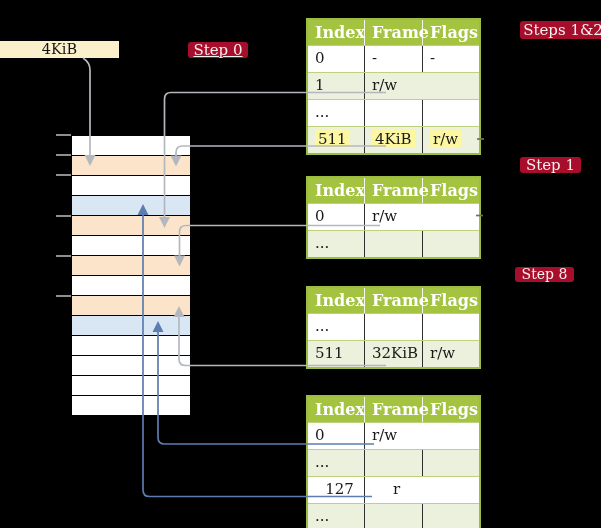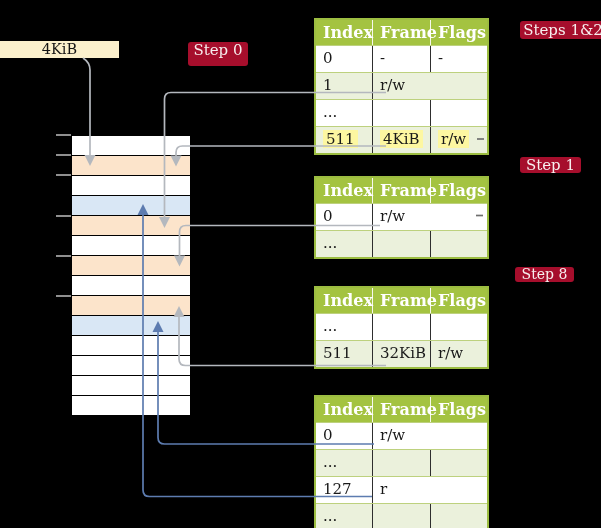--- a/index.html
+++ b/index.html
@@ -11,34 +11,34 @@
   
   #frame-label {
     position:absolute; left:0; top:41px; width:119px; height:17px;
     line-height:17px; text-align:center; font-size:14.5px; color:#141414;
   }
   
   .badge {
     position:absolute; color:#f7eeee; text-align:center;
     border-radius:3px; font-size:15px;
   }
-  #badge-step0  { left:188px; top:42px;  width:60px; height:24px; line-height:16px; }
+  #badge-step0  { left:188px; top:42px;  width:60px; height:16px; line-height:16px;text-decoration:underline; }
   #badge-steps12{ left:520px; top:21px;  width:86px; height:18px; line-height:18px; }
   #badge-step3  { left:520px; top:157px; width:61px; height:16px; line-height:16px; }
   #badge-step4  { left:515px; top:267px; width:59px; height:15px; line-height:15px; font-size:14px; }
   
   #memory {
     position:absolute; left:71px; top:135px; width:118px;
     border:1px solid #000; background:#fff;
   }
   .mem-row { height:19px; border-bottom:1px solid #000; }
   .tick { position:absolute; left:56px; width:15px; height:2px; background:#8f8f8f; }
   
   .ptable {
-    position:absolute; left:314px; width:171px;
+    position:absolute; left:306px; width:171px;
     border:2px solid #9cbd41; background:#f97316; box-sizing:content-box;
   }
   #ptable-0 { top:18px; }
   #ptable-1 { top:176px; }
   #ptable-2 { top:286px; }
   #ptable-3 { top:395px; }
   .pt-header { display:flex; height:25px; }
   .pt-hcell {
     color:#fff; font-weight:bold; font-size:16px; line-height:25px;
     padding-left:7px; box-sizing:border-box; border-right:1px solid #f6f8ee;
@@ -151,21 +151,21 @@
       </div>
       <div class="pt-row" style="background: rgb(255, 255, 255);">
         <div class="pt-cell c0">0</div>
         <div class="pt-cell c2">r/w</div>
       </div>
       <div class="pt-row" style="background: rgb(235, 241, 220);">
         <div class="pt-cell c0">...</div>
         <div class="pt-cell c1"></div>
         <div class="pt-cell c2"></div>
       </div>
-      <div class="pt-row" style="background: rgb(255, 255, 255);">
+      <div class="pt-row" style="background: rgb(255, 255, 255); text-align: center;">
         <div class="pt-cell c0">127</div>
         <div class="pt-cell c2">r</div>
       </div>
       <div class="pt-row" style="background: rgb(235, 241, 220);">
         <div class="pt-cell c0">...</div>
         <div class="pt-cell c1"></div>
         <div class="pt-cell c2"></div>
       </div>
     </div>
 

